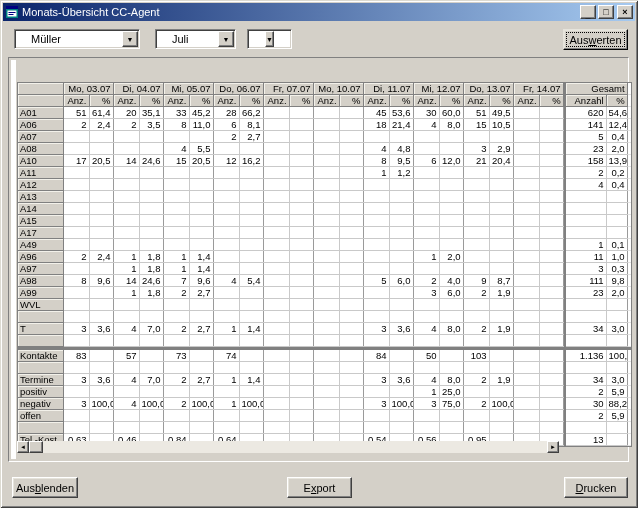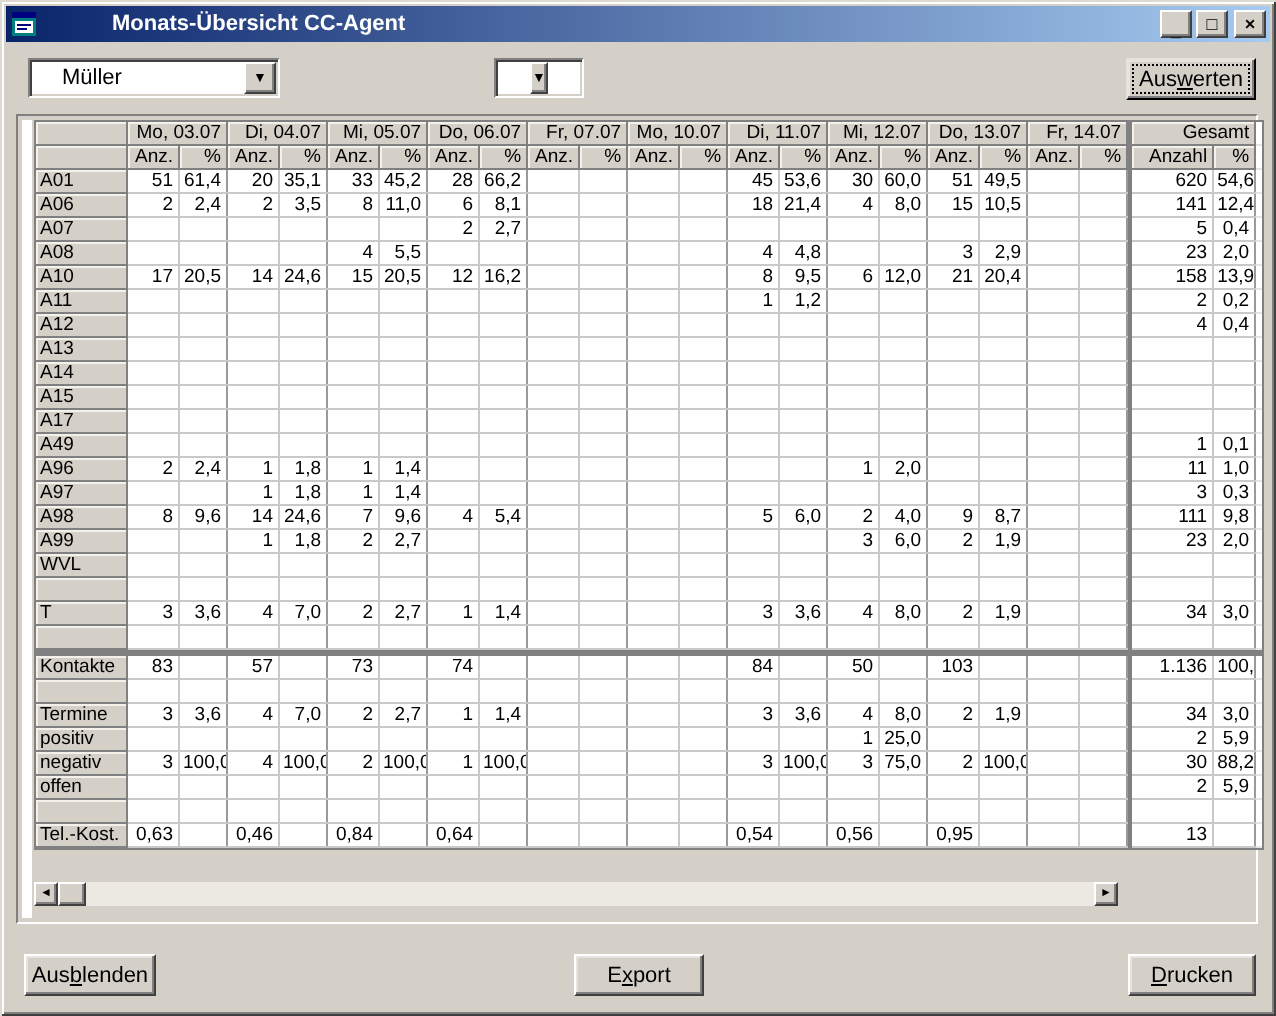--- a/index.html
+++ b/index.html
@@ -6,22 +6,22 @@
   *{box-sizing:border-box;font-family:"Liberation Sans","DejaVu Sans",sans-serif;}
   .window{position:relative;width:638px;height:508px;background:#d4d0c8;
     box-shadow: inset 1px 1px 0 #dcdad1, inset -1px -1px 0 #404040,
                 inset 2px 2px 0 #fff,   inset -2px -2px 0 #808080;
     overflow:hidden;}
   
   .titlebar{position:absolute;left:3px;top:3px;right:3px;height:18px;
     background:linear-gradient(90deg,#0a246a,#a6caf0);
     display:flex;align-items:center;padding:0 2px;}
   .appicon{width:14px;height:14px;margin-right:3px;flex:0 0 auto;}
-  .title-text{color:#fff;font-size:11px;font-weight:bold;letter-spacing:0;
-    white-space:nowrap;flex:1 1 auto;margin-left:34px;}
+  .title-text{color:#fff;font-size:11px;font-weight:normal;letter-spacing:0;
+    white-space:nowrap;flex:1 1 auto;}
   .tb-btn{width:16px;height:14px;background:#d4d0c8;border:1px solid;
     border-color:#fff #404040 #404040 #fff;box-shadow:inset -1px -1px 0 #808080;
     font-size:9px;font-weight:bold;color:#000;display:flex;align-items:center;
     justify-content:center;margin-left:2px;line-height:1;}
   .tb-btn.min span{transform:translateY(3px);}
   
   .combo{position:absolute;height:20px;background:#fff;border:1px solid;
     border-color:#808080 #fff #fff #808080;
     box-shadow:inset 1px 1px 0 #404040, inset -1px -1px 0 #d4d0c8;
     display:flex;align-items:center;}
@@ -32,21 +32,21 @@
   .btn{position:absolute;height:21px;background:#d4d0c8;border:1px solid;
     border-color:#fff #404040 #404040 #fff;box-shadow:inset -1px -1px 0 #808080, inset 1px 1px 0 #e6e4dc;
     font-size:11px;color:#000;display:flex;align-items:center;justify-content:center;
     white-space:nowrap;}
   .btn.focused{outline:1px dotted #000;outline-offset:-4px;border-color:#e6e4dc #000 #000 #e6e4dc;}
   .btn u{text-decoration:underline;}
   
   .gridpanel{position:absolute;left:8px;top:57px;width:621px;height:405px;
     background:#d4d0c8;border:1px solid;border-color:#808080 #fff #fff #808080;}
   .leftstrip{position:absolute;left:2px;top:2px;bottom:2px;width:5px;background:#fff;}
-  .gridwrap{position:absolute;left:8px;top:2px;border:1px solid #808080;background:#fff;}
+  .gridwrap{position:absolute;left:8px;top:24px;border:1px solid #808080;background:#fff;}
   table.grid{border-collapse:collapse;table-layout:fixed;width:613px;}
   table.grid td,table.grid th{padding:0 2px;font-size:9.5px;font-weight:normal;
     height:12px;line-height:11px;overflow:hidden;white-space:nowrap;
     border-right:1px solid #c9c9c9;border-bottom:1px solid #c9c9c9;
     text-align:right;background:#fff;}
   table.grid thead td,table.grid thead th{height:11px;}
   table.grid .hdr{background:#d4d0c8;border-right:1px solid #808080;
     border-bottom:1px solid #808080;box-shadow:inset 1px 1px 0 #f3f1ea;}
   table.grid .lab{background:#d4d0c8;border-right:1px solid #808080;
     border-bottom:1px solid #808080;box-shadow:inset 1px 1px 0 #f3f1ea;
@@ -90,20 +90,26 @@
         <span>×</span>
       </span>
   </div>
 
   <div class="combo" style="left:14px;top:29px;width:126px;">
     <span class="val">Müller</span>
     <span class="drop">
         <span>▼</span>
       </span>
   </div>
+  <div class="combo" style="left:155px;top:29px;width:81px;">
+    <span class="val">Juli</span>
+    <span class="drop">
+        <span>▼</span>
+      </span>
+  </div>
   <div class="combo" style="left:247px;top:29px;width:45px;flex-direction:column;">
     <span class="val">2006</span>
     <span class="drop">
         <span>▼</span>
       </span>
   </div>
   <div class="btn focused" style="left:563px;top:29px;width:65px;">
     <span>Aus</span>
       <u>w</u>
       <span>erten</span>

